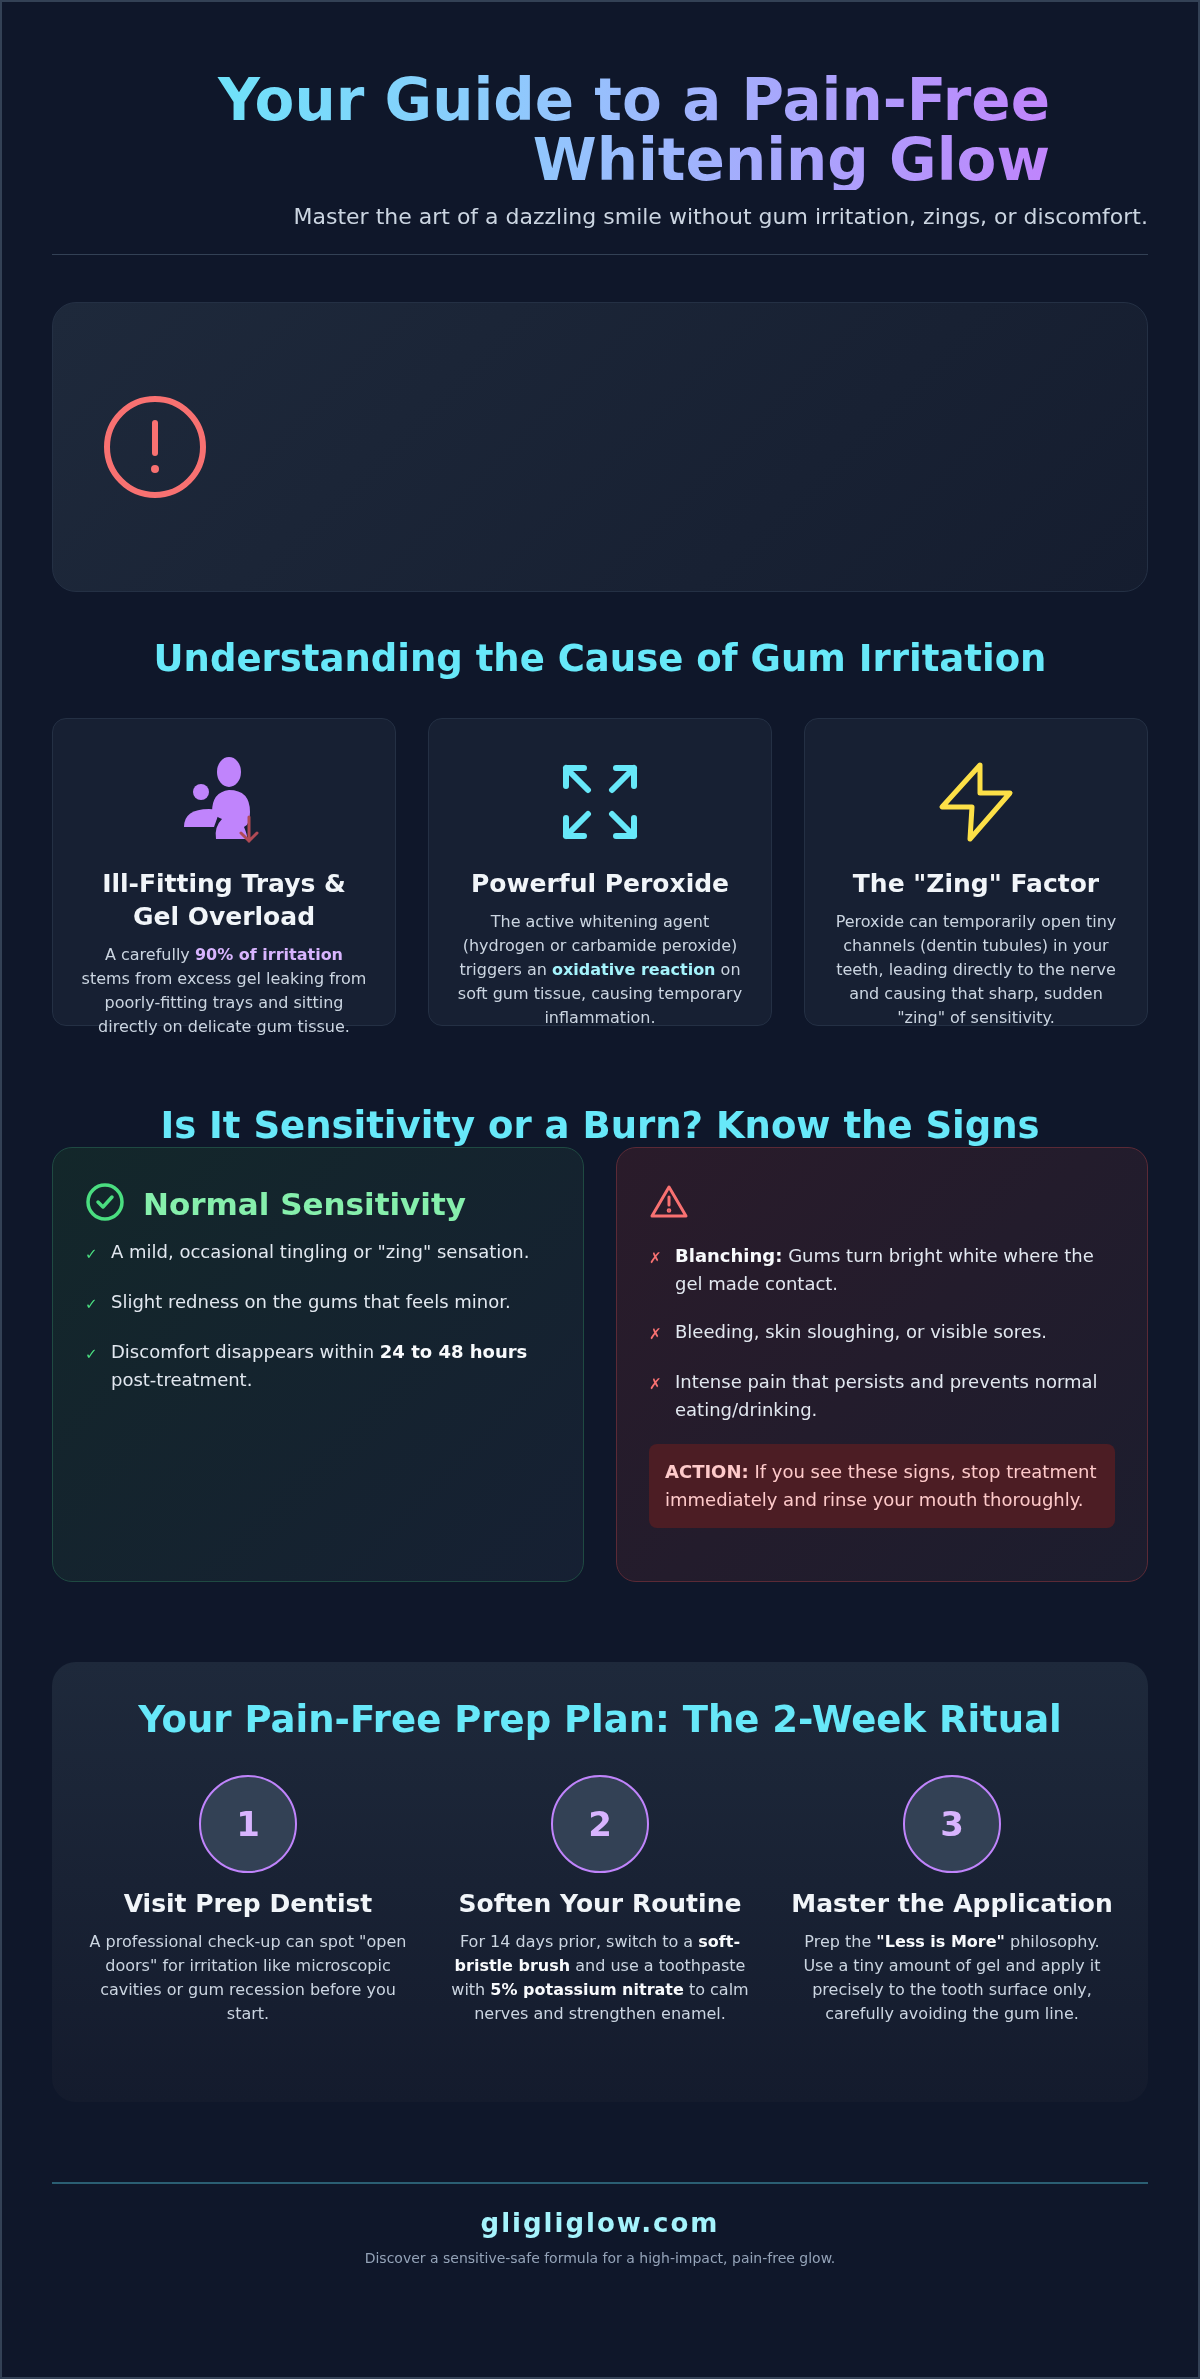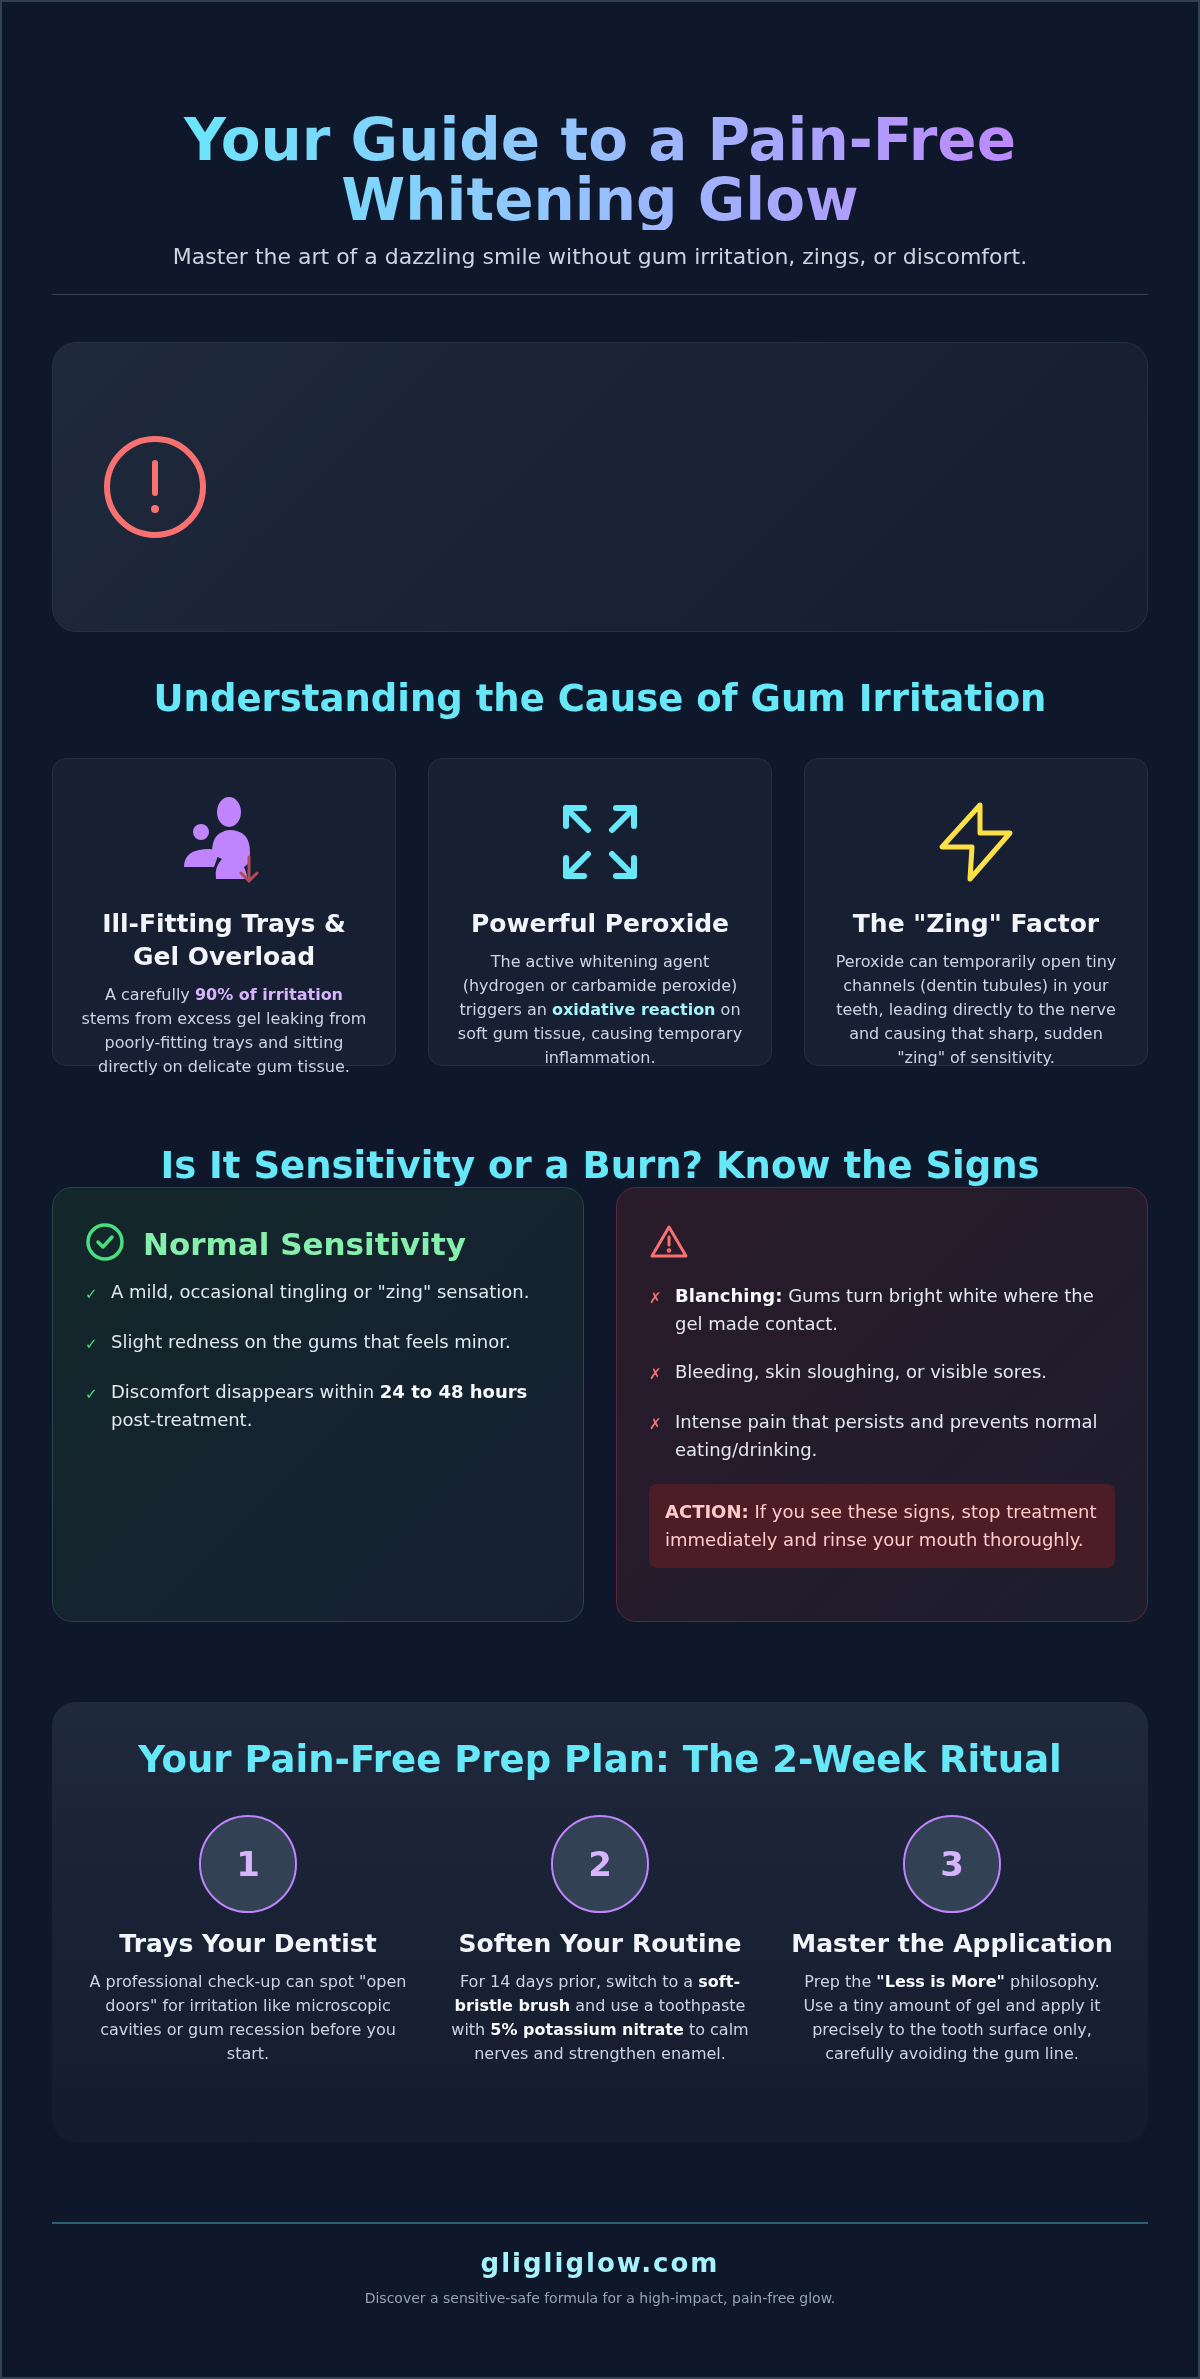--- a/index.html
+++ b/index.html
@@ -6,21 +6,21 @@
   html, body { background: #0f172a; }
   body {
     width: 1200px; height: 2379px;
     font-family: "DejaVu Sans", sans-serif;
     color: #e2e8f0;
     border: 2px solid #334155;
     position: relative;
     overflow: hidden;
   }
   .wrap { padding: 0 50px; }
-  .header { text-align: center; padding-top: 108px; }
+  .header { text-align: right; padding-top: 68px; }
   .main-title {
     font-size: 58px; font-weight: bold; line-height: 60px;
     background: linear-gradient(90deg, #67e8f9 0%, #93c5fd 45%, #c084fc 100%);
     -webkit-background-clip: text; background-clip: text; color: transparent;
     width: 900px; margin: 0 auto;
   }
   .subtitle { font-size: 22px; color: #cbd5e1; margin-top: 14px; }
   .rule { height: 1px; background: #334155; margin: 25px 0 0 0; }
 
   .stat-card {
@@ -210,21 +210,21 @@
       </ul>
       <div class="action-box"><b>ACTION:</b><span> If you see these signs, stop treatment immediately and rinse your mouth thoroughly.</span></div>
     </div>
   </section>
 
   <section class="plan-card">
     <h2 class="plan-title">Your Pain-Free Prep Plan: The 2-Week Ritual</h2>
     <div class="steps">
       <div class="step">
         <div class="step-num">1</div>
-        <h3 class="step-title">Trays Your Dentist</h3>
+        <h3 class="step-title">Visit Prep Dentist</h3>
         <p class="step-body">A professional check-up can spot "open doors" for irritation like microscopic cavities or gum recession before you start.</p>
       </div>
       <div class="step">
         <div class="step-num">2</div>
         <h3 class="step-title">Soften Your Routine</h3>
         <p class="step-body"><span>For 14 days prior, switch to a </span><b class="hl-white">soft-bristle brush</b><span> and use a toothpaste with </span><b class="hl-white">5% potassium nitrate</b><span> to calm nerves and strengthen enamel.</span></p>
       </div>
       <div class="step">
         <div class="step-num">3</div>
         <h3 class="step-title">Master the Application</h3>

